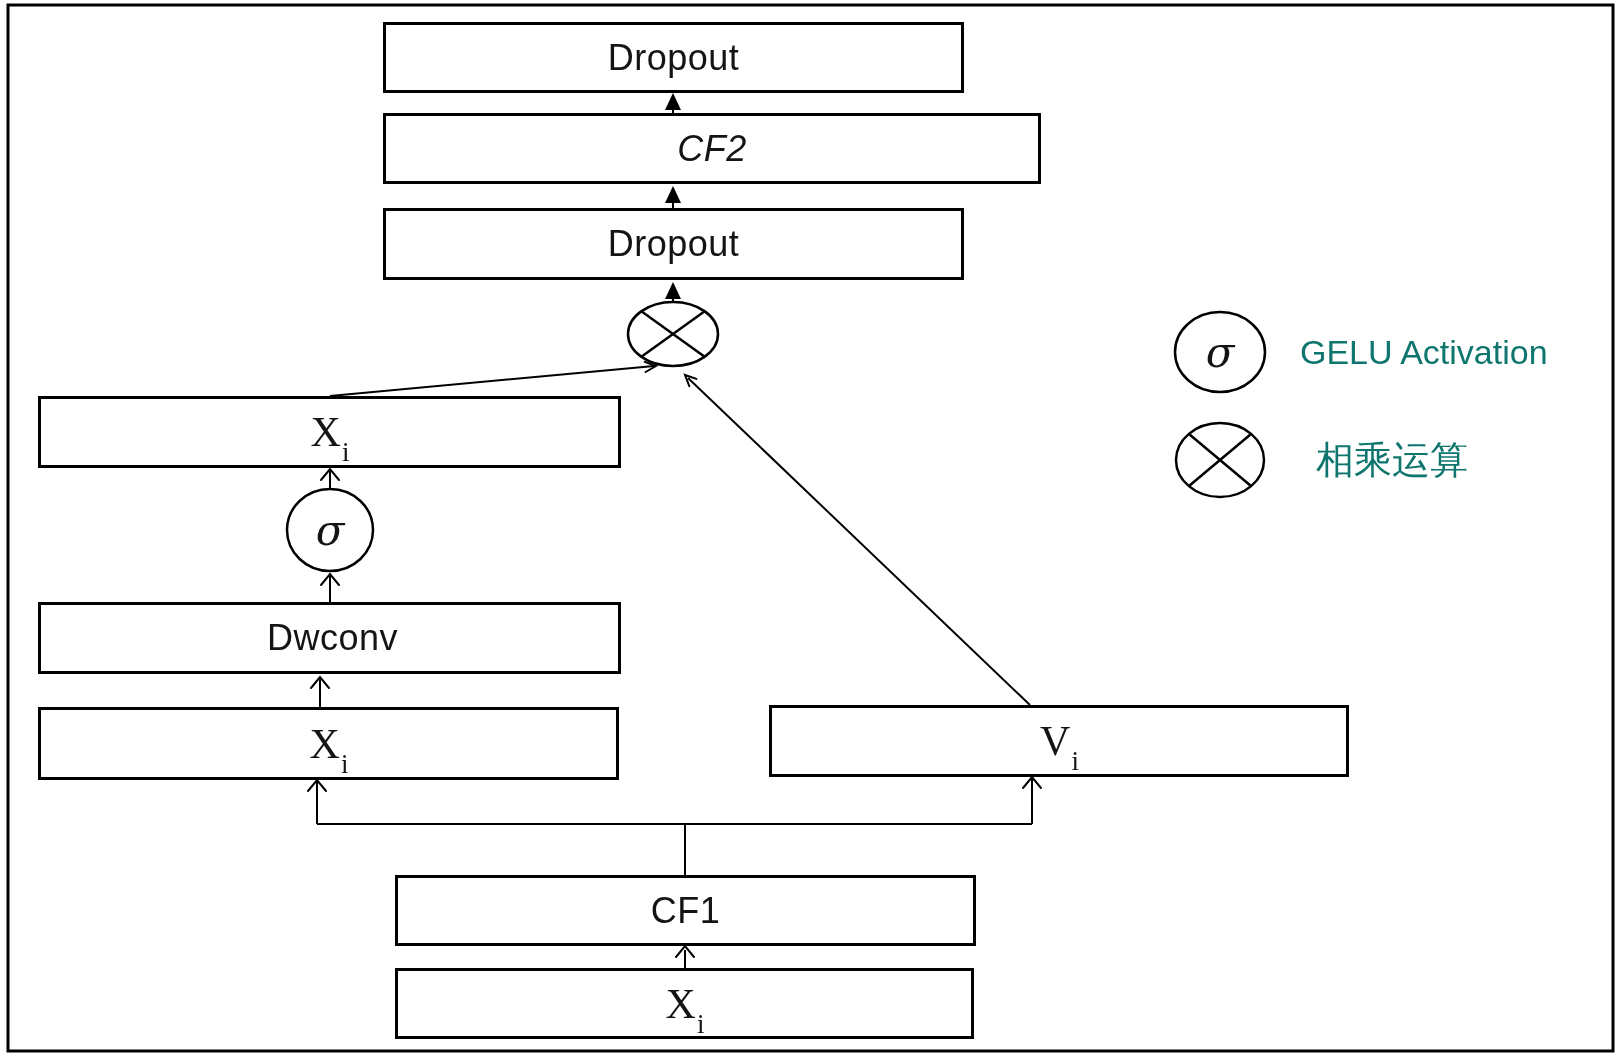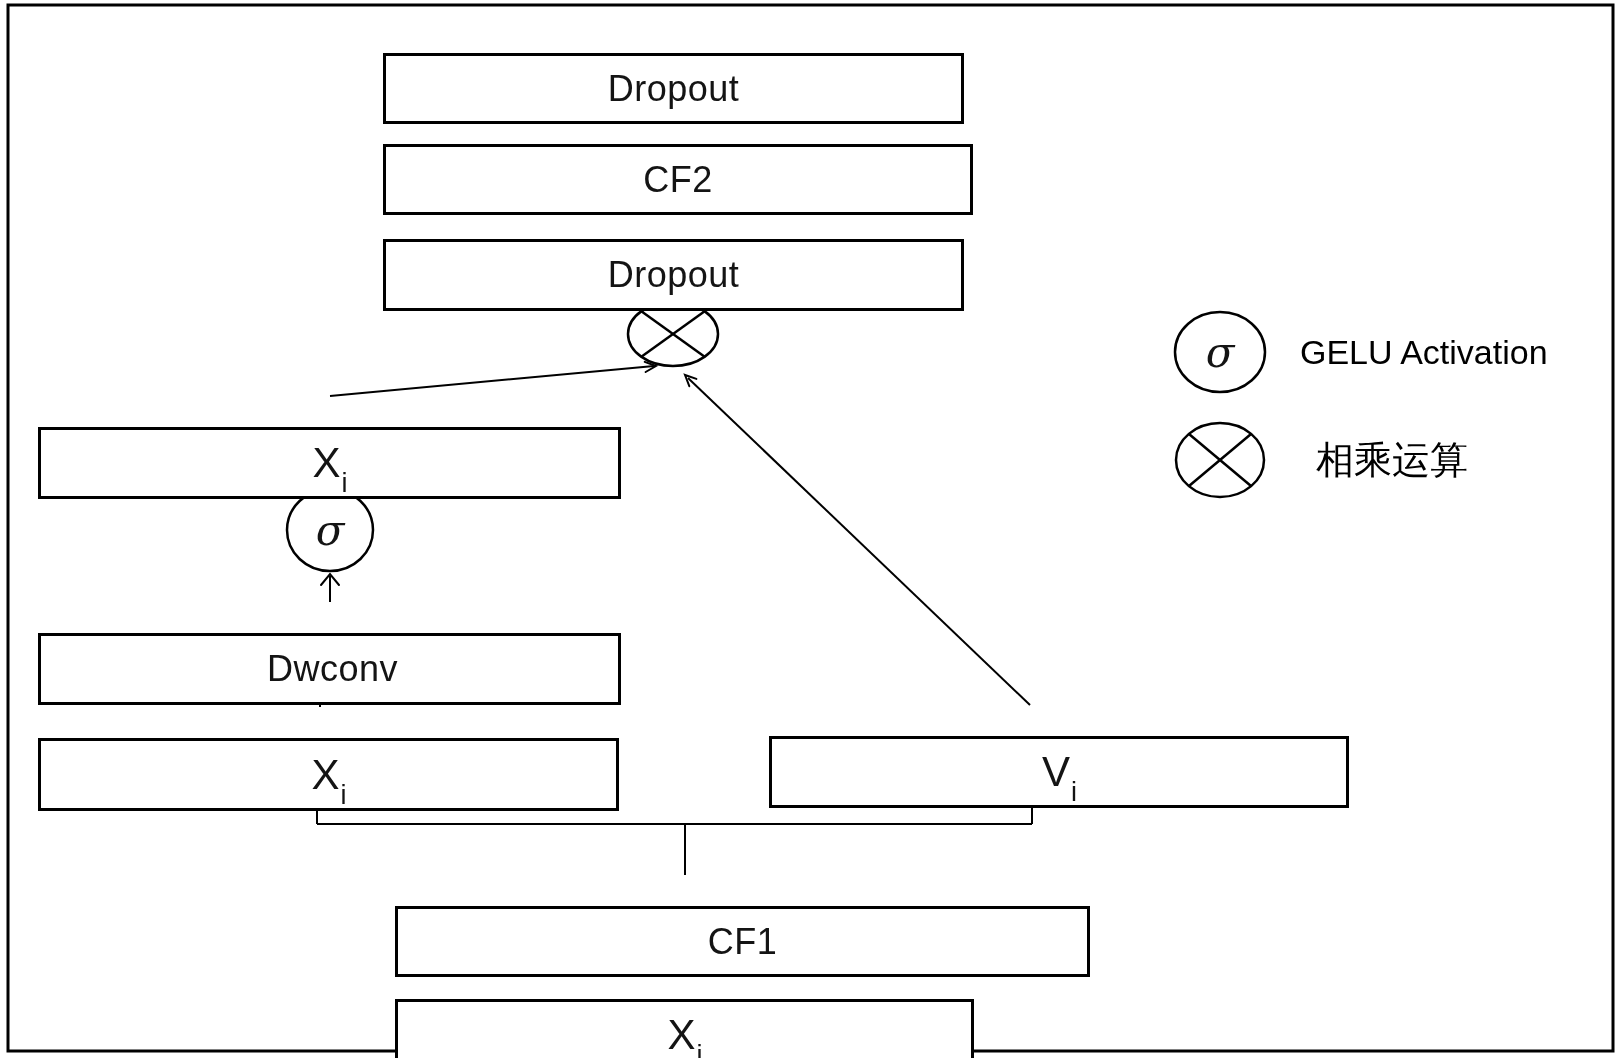--- a/index.html
+++ b/index.html
@@ -2,31 +2,31 @@
 <html><head>
 <meta charset="utf-8">
 <style>
   html,body{margin:0;padding:0;background:#fff;}
   #stage{
     position:relative;width:1622px;height:1058px;background:#ffffff;
     font-family:"Liberation Sans",sans-serif;color:#111;overflow:hidden;
   }
   .box{
     position:absolute;border:3px solid #000;background:#fff;
-    display:flex;align-items:center;justify-content:center;box-sizing:border-box;margin-top:31px;
+    display:flex;align-items:center;justify-content:center;box-sizing:border-box;
   }
   .lbl-sans{font-family:"Liberation Sans",sans-serif;font-size:36px;color:#141414;letter-spacing:0.5px;}
-  .lbl-serif{font-family:Liberation Sans, sans-serif;font-size:42px;color:#141414;}
+  .lbl-serif{font-family:Liberation Serif, serif;font-size:42px;color:#141414;}
   .lbl-serif sub{font-size:27px;line-height:0;position:relative;top:6px;left:1px;}
   .sigma-glyph{
     position:absolute;display:flex;align-items:center;justify-content:center;
     font-family:"DejaVu Serif","Liberation Serif",serif;font-style:italic;
     font-size:42px;color:#141414;
   }
-  .legend-text{position:absolute;color:#000000;}
+  .legend-text{position:absolute;color:#0f766e;}
   #gelu-label{left:1300px;top:331px;font-size:34px;line-height:42px;}
   #mult-label{left:1300px;top:437px;font-size:38px;line-height:46px;margin-left:16px;}
   svg{position:absolute;left:0;top:0;}
   .stroke{stroke:#000;fill:none;stroke-width:2px;}
   .stroke-thick{stroke:#000;fill:none;stroke-width:2.5px;}
   .head{stroke:#000;fill:none;stroke-width:2px;stroke-linecap:round;}
   .tri{fill:#000;stroke:none;}
 </style>
 </head>
 <body>
@@ -99,21 +99,21 @@
       <ellipse class="stroke-thick" cx="1220" cy="460" rx="44" ry="37" fill="#fff"></ellipse>
       <line class="stroke-thick" x1="1189" y1="434" x2="1251" y2="486"></line>
       <line class="stroke-thick" x1="1251" y1="434" x2="1189" y2="486"></line>
     </g>
   </svg>
 
   <div class="box" style="left:383px;top:22px;width:581px;height:71px;">
     <span class="lbl-sans">Dropout</span>
   </div>
 
-  <div class="box" style="left:383px;top:113px;width:590px;height:71px;">
+  <div class="box" style="left:383px;top:113px;width:658px;height:71px;font-style:italic;">
     <span class="lbl-sans">CF2</span>
   </div>
 
   <div class="box" style="left:383px;top:208px;width:581px;height:72px;">
     <span class="lbl-sans">Dropout</span>
   </div>
 
   <div class="box" style="left:38px;top:396px;width:583px;height:72px;">
     <span class="lbl-serif"><span>X</span><sub>i</sub></span>
   </div>
@@ -123,21 +123,21 @@
   </div>
 
   <div class="box" style="left:38px;top:707px;width:581px;height:73px;">
     <span class="lbl-serif"><span>X</span><sub>i</sub></span>
   </div>
 
   <div class="box" style="left:769px;top:705px;width:580px;height:72px;">
     <span class="lbl-serif"><span>V</span><sub>i</sub></span>
   </div>
 
-  <div class="box" style="left:395px;top:875px;width:695px;height:71px;">
+  <div class="box" style="left:395px;top:875px;width:581px;height:71px;">
     <span class="lbl-sans">CF1</span>
   </div>
 
   <div class="box" style="left:395px;top:968px;width:579px;height:71px;">
     <span class="lbl-serif"><span>X</span><sub>i</sub></span>
   </div>
 
   <div class="sigma-glyph" style="left:300px;top:502px;width:60px;height:56px;">σ</div>
 
   <div class="sigma-glyph" style="left:1190px;top:324px;width:60px;height:56px;">σ</div>

